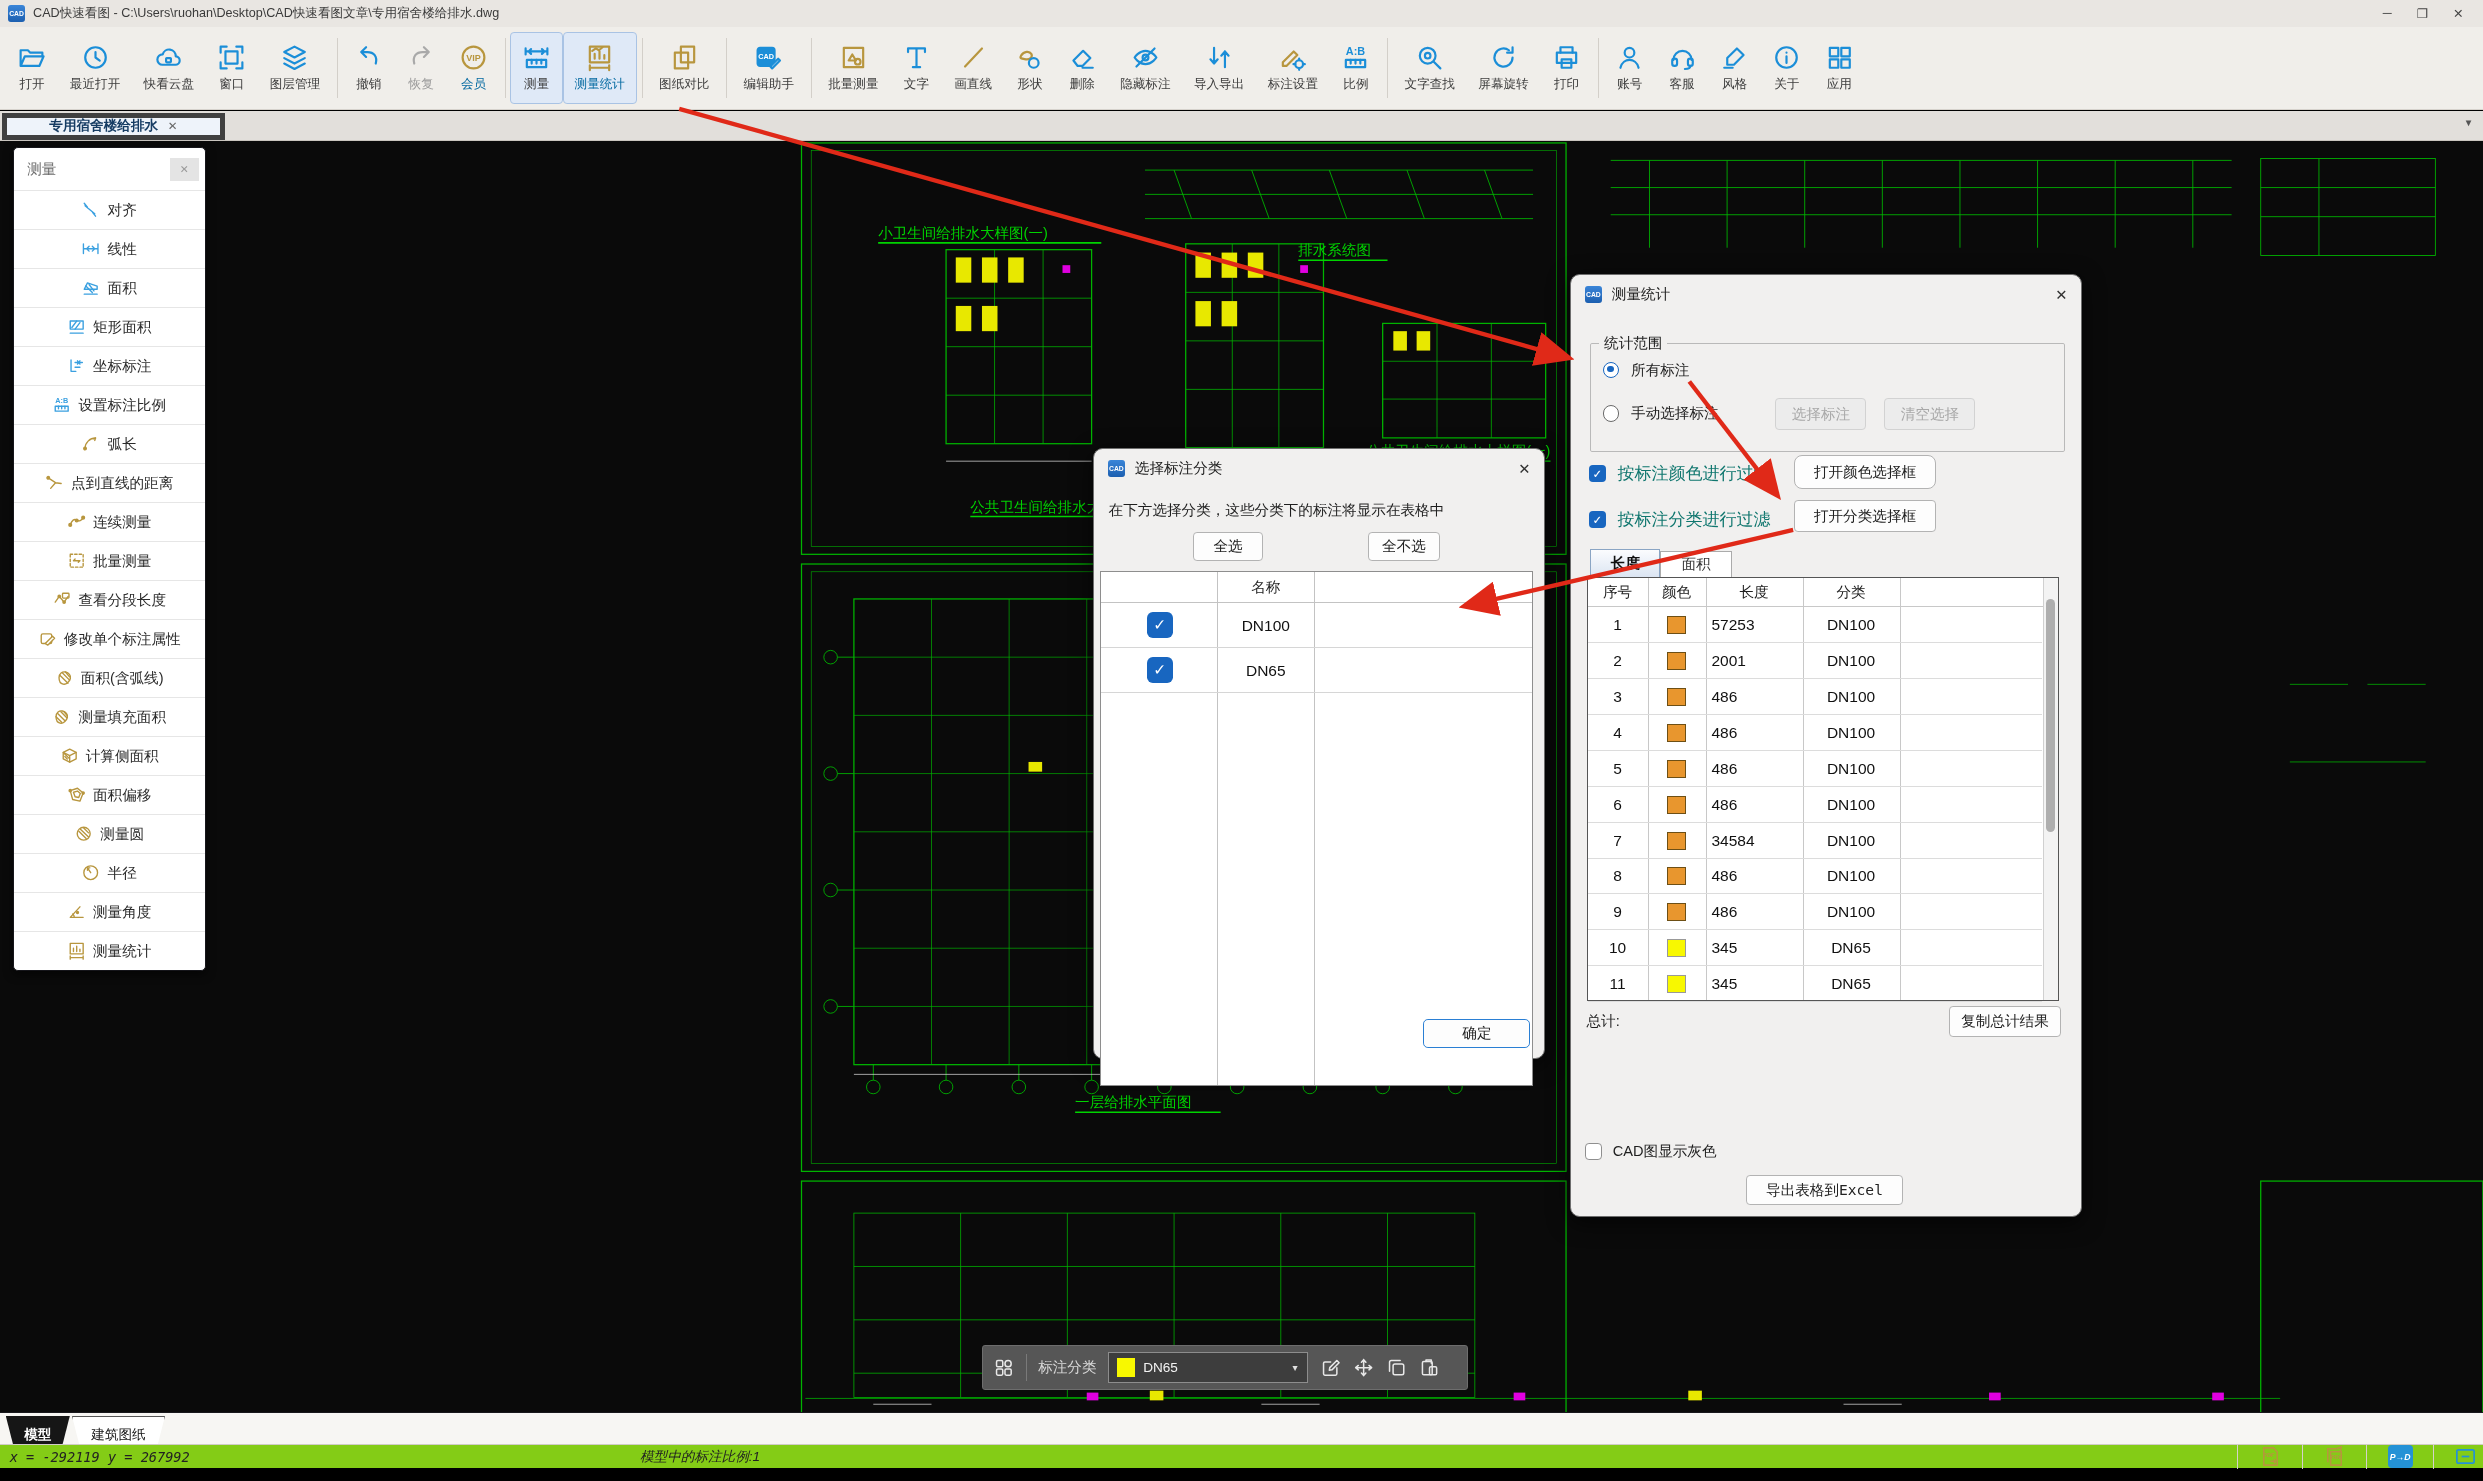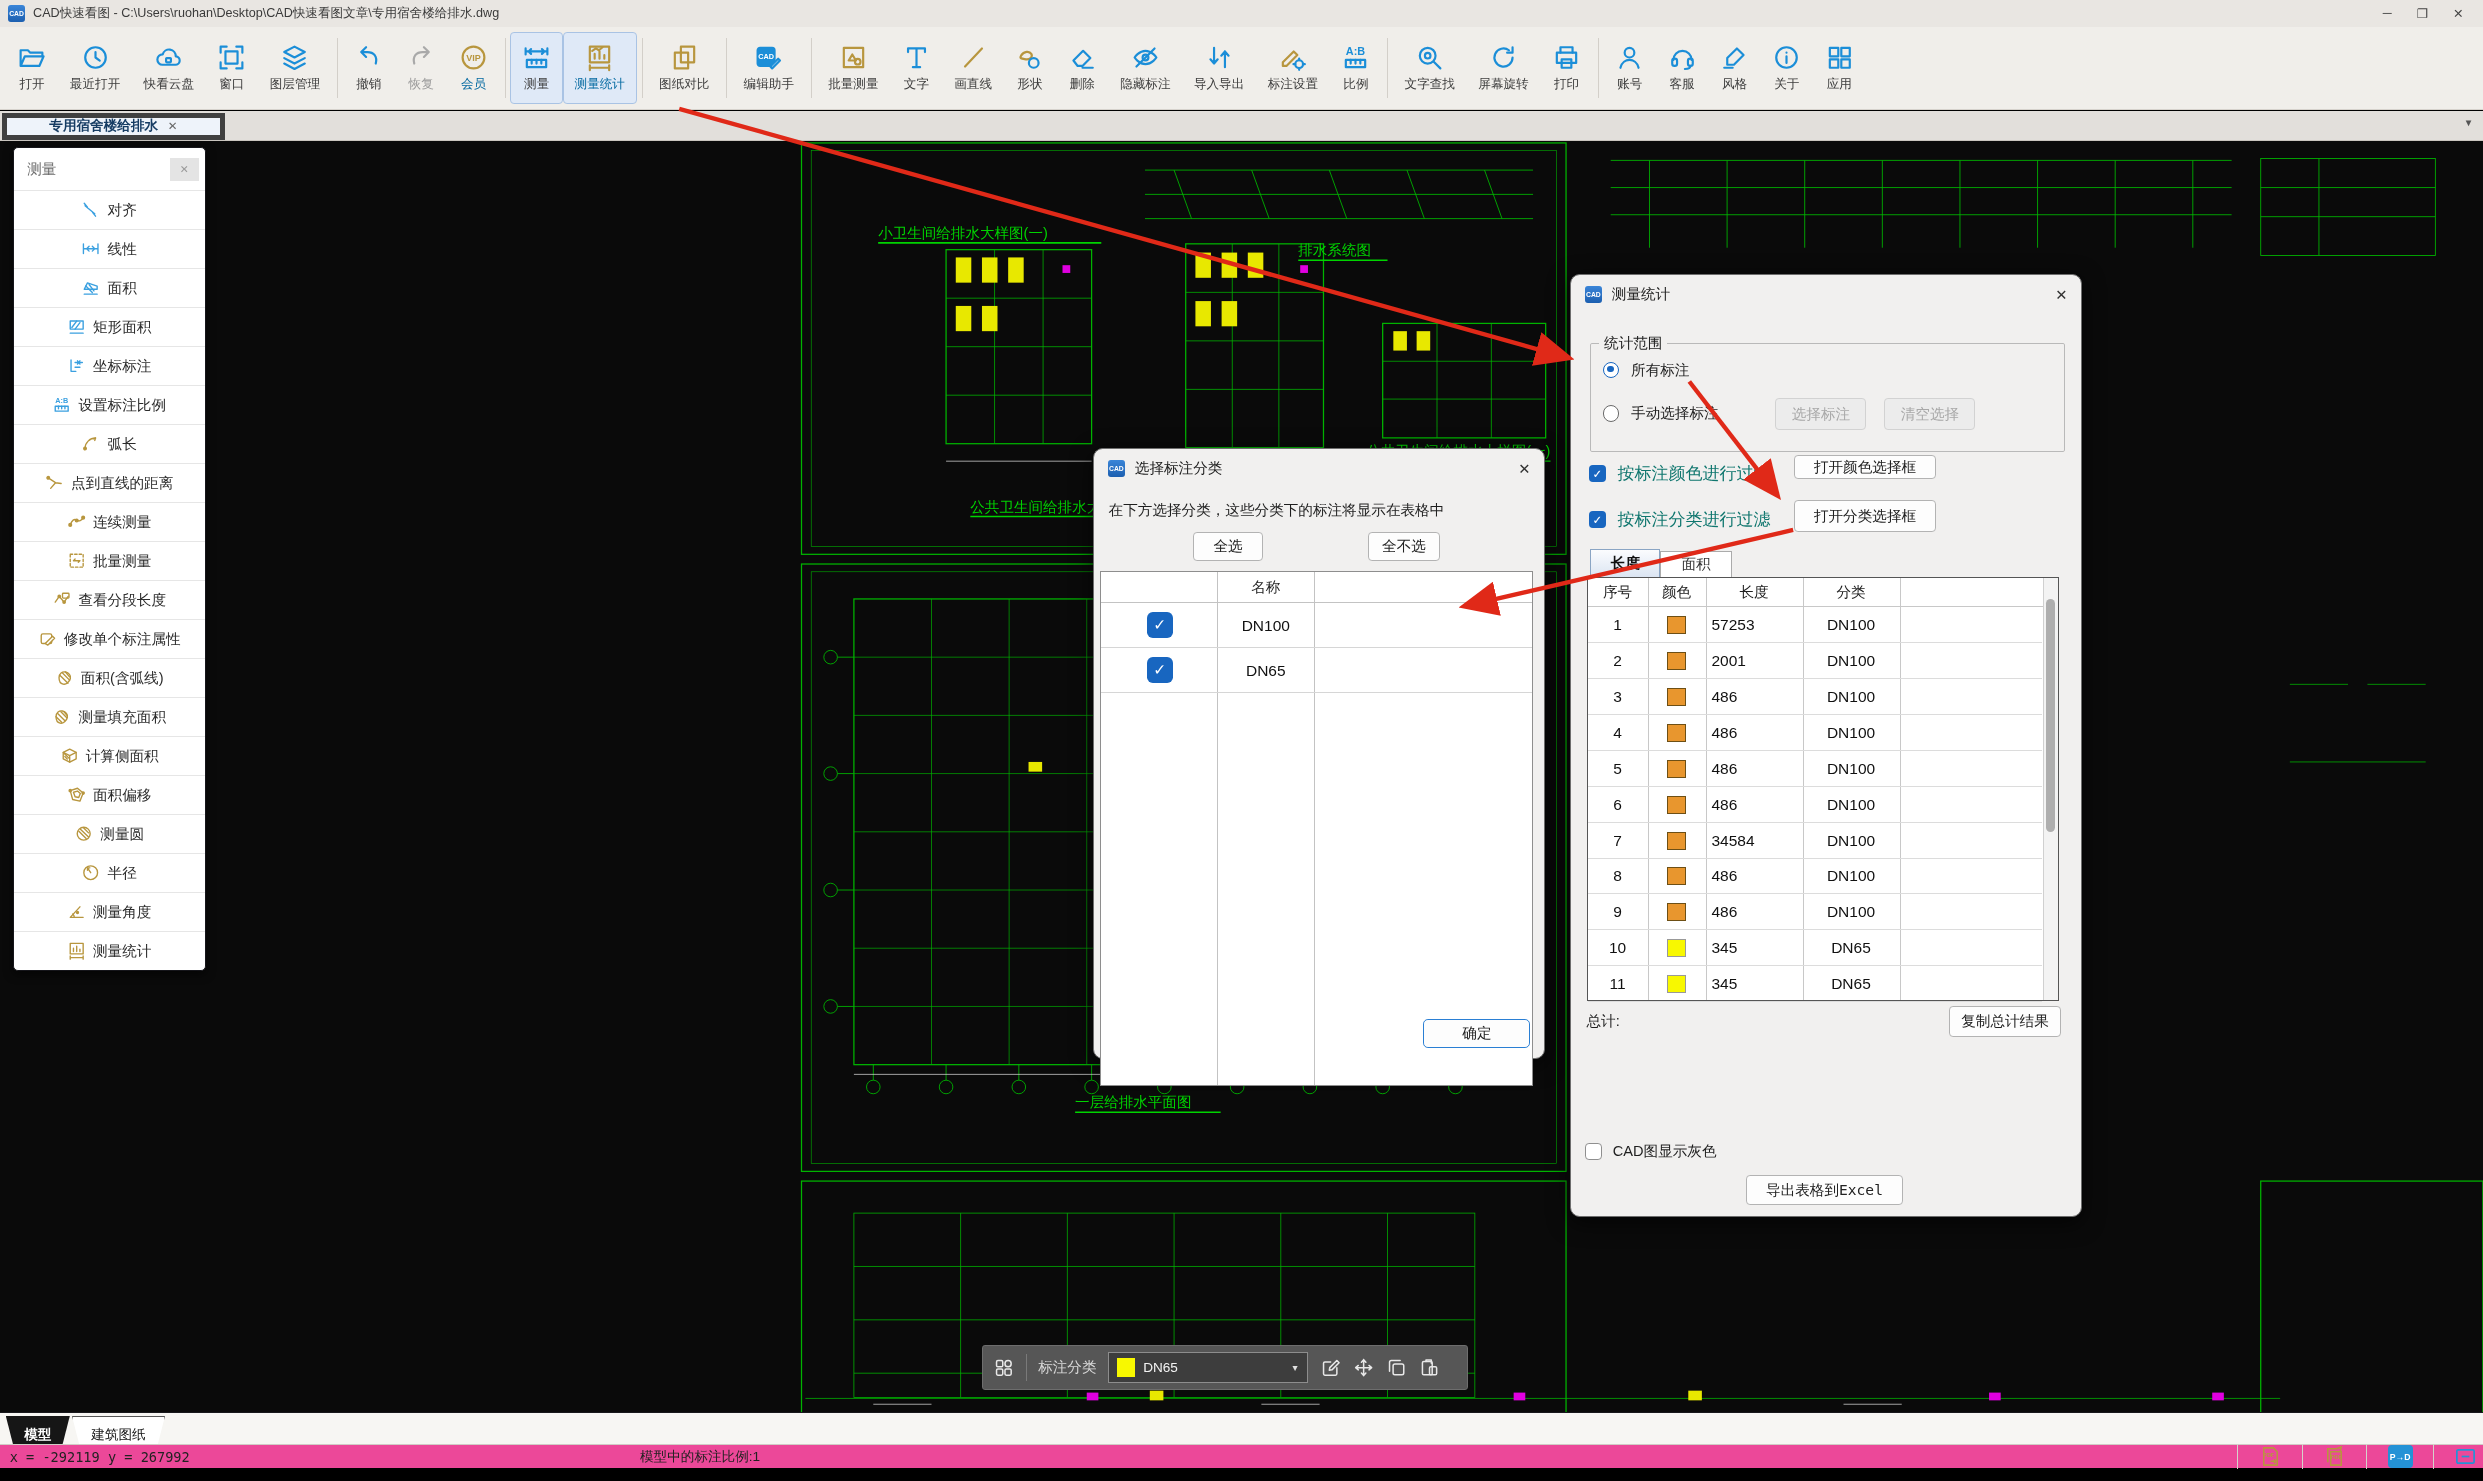--- a/index.html
+++ b/index.html
@@ -82,21 +82,21 @@
   
   #stats-dialog{left:1570px;top:274px;width:512px;height:943px;}
   #sd-group{position:absolute;left:19.4px;top:68px;width:475px;height:109px;border:1px solid #b9b9b9;border-radius:1.9px;}
   #sd-group-label{position:absolute;left:7.8px;top:-9.7px;background:#f1f0ef;padding:0 4.9px;font-size:14.6px;color:#1e1e1e;}
   .sd-radiorow{position:absolute;left:11.6px;display:flex;align-items:center;gap:11.6px;}
   .sd-radiorow .rl{font-size:14.6px;color:#1e1e1e;}
   #sd-btn-select{position:absolute;left:184px;top:27px;width:91px;height:32px;}
   #sd-btn-clear{position:absolute;left:293px;top:27px;width:91px;height:32px;}
   .sd-chkrow{position:absolute;left:17.5px;display:flex;align-items:center;gap:11.6px;}
   .sd-chkrow .cl{font-size:17px;color:#0f766e;}
-  #sd-btn-color{position:absolute;left:223px;top:180px;width:142px;height:24px;}
+  #sd-btn-color{position:absolute;left:223px;top:180px;width:142px;height:34px;border-radius:8px;}
   #sd-btn-class{position:absolute;left:223px;top:225px;width:142px;height:32px;}
   .sd-tab{position:absolute;height:28px;display:flex;align-items:center;justify-content:center;font-size:14.6px;}
   #sd-tab-len{left:19.4px;top:274px;width:70px;background:linear-gradient(#fbfcfe,#dbe5f2);border:1px solid #8aa5c4;border-bottom:none;font-weight:bold;color:#111;}
   #sd-tab-area{left:89px;top:276px;width:72px;height:26px;background:#fff;border:1px solid #ababab;border-bottom:none;color:#333;}
   #sd-table{position:absolute;left:15.5px;top:302px;width:472px;height:424px;background:#fff;border:1px solid #555;}
   .sd-vline{position:absolute;top:0;bottom:0;width:1px;background:#c8c8c8;}
   #sd-thead{position:absolute;left:0;top:0;width:100%;height:29px;border-bottom:1px solid #c8c8c8;}
   .sd-h{position:absolute;top:0;line-height:29px;text-align:center;font-size:14.6px;color:#222;}
   .srow{position:absolute;left:0;width:454px;height:36px;border-bottom:1px solid #dcdcdc;}
   .srow span{position:absolute;top:0;line-height:36px;font-size:15.5px;color:#111;}
@@ -122,21 +122,21 @@
   #cb-select{width:200px;height:31px;background:#3d3d3d;border:1px solid #8d8d8d;display:flex;align-items:center;padding:0 7.8px;gap:7.8px;}
   #cb-swatch{width:18.4px;height:18.4px;flex:0 0 auto;}
   #cb-value{font-size:13.6px;color:#f2f2f2;flex:1;}
   #cb-select .caret-down{color:#e0e0e0;font-size:8.7px;}
 
   
   #sheettabs{left:0;top:1412px;width:2483px;height:32px;background:#f7f6f3;border-top:1px solid #18181c;}
   .sheet-tab{position:absolute;top:2.9px;height:38px;display:flex;align-items:center;justify-content:center;font-size:13.6px;clip-path:polygon(0 0,100% 0,calc(100% - 9.7px) 100%,9.7px 100%);}
   #tab-model{left:5.8px;width:64px;background:#161616;color:#fff;font-weight:bold;}
   #tab-arch{left:72px;width:93px;background:#fff;color:#111;border:1px solid #555;}
-  #statusbar{left:0;top:1444px;width:2483px;height:24px;background:#ec4899;border-top:1px solid #d0ccc6;display:flex;align-items:center;}
+  #statusbar{left:0;top:1444px;width:2483px;height:24px;background:#84cc16;border-top:1px solid #d0ccc6;display:flex;align-items:center;font-style:italic;}
   #sb-coords{margin-left:9.7px;font-family:"DejaVu Sans Mono",monospace;font-size:13.6px;color:#222;}
   .sb-sep{width:1px;height:25px;background:#d5d1cb;margin:0 11.6px;}
   #sb-scale{font-size:13.6px;color:#222;position:absolute;left:640px;}
   #sb-right{position:absolute;right:5.8px;display:flex;align-items:center;gap:8.7px;}
   .sbic{width:23px;height:23px;}
   #sb-pd{width:25px;height:23px;border-radius:3.9px;background:#2492d6;color:#fff;font-size:8.7px;font-weight:bold;display:flex;align-items:center;justify-content:center;}
 
   
   #arrows{left:0;top:0;width:2483px;height:1482px;pointer-events:none;z-index:60;}
 </style>

